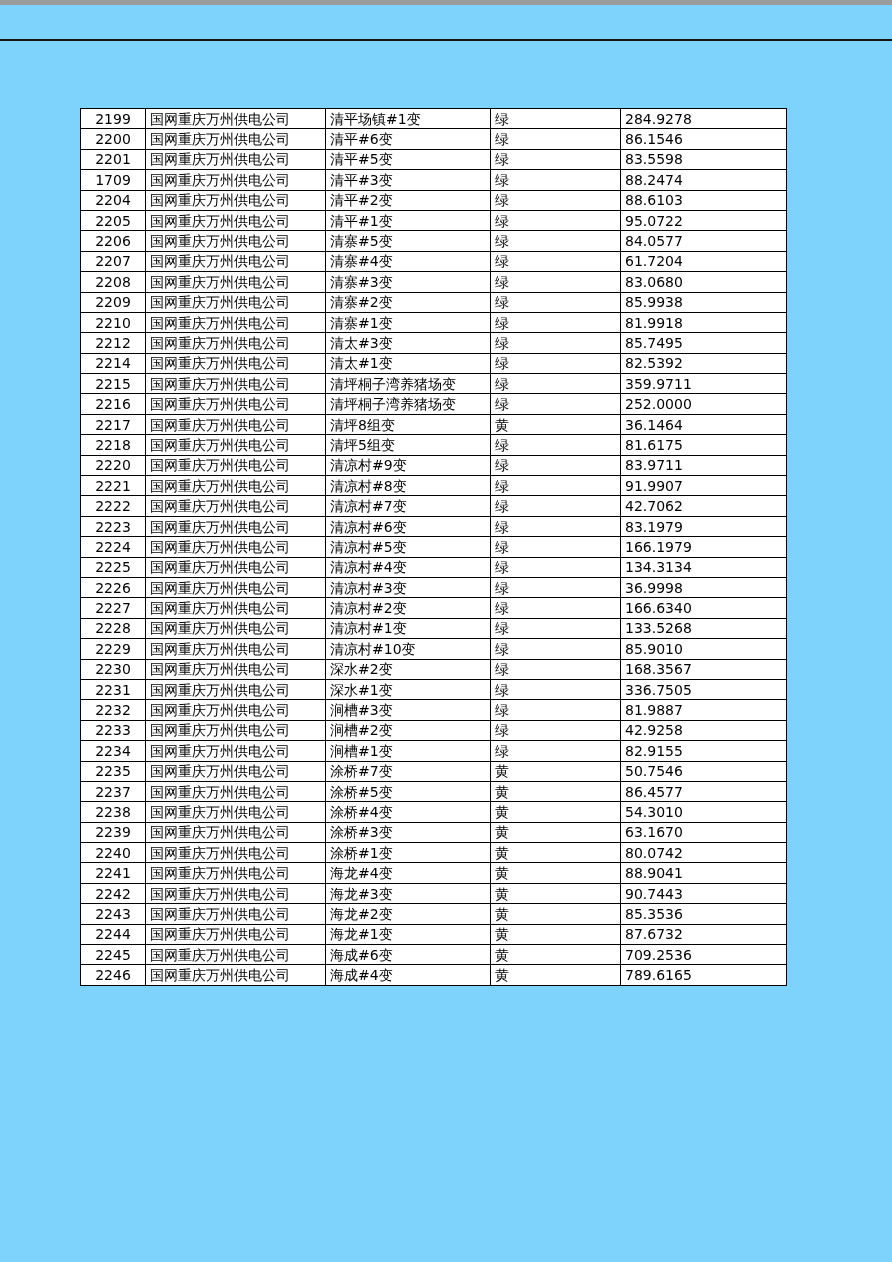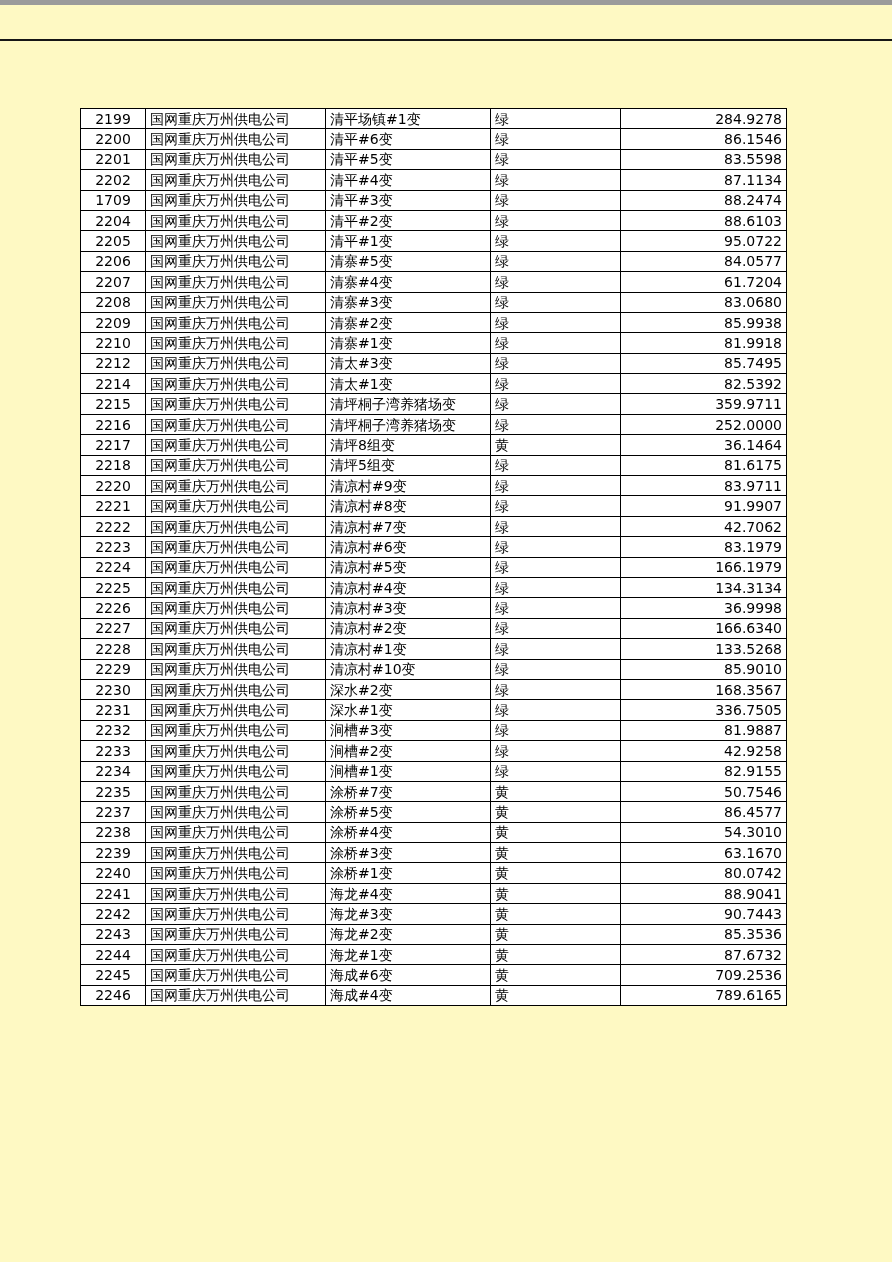--- a/index.html
+++ b/index.html
@@ -5,21 +5,21 @@
   * { box-sizing: border-box; }
   html, body {
     margin: 0; padding: 0;
     width: 892px; height: 1262px;
     background: #ffffff;
     font-family: "DejaVu Sans", "Liberation Sans", sans-serif;
   }
   .page {
     position: relative;
     width: 892px; height: 1262px;
-    background: #fef9c3;
+    background: #7dd3fc;
     overflow: hidden;
   }
   .top-strip {
     position: absolute;
     top: 0; left: 0; right: 0;
     height: 5px;
     background: #9b9b9b;
   }
   .header-rule {
     position: absolute;
@@ -45,21 +45,21 @@
     overflow: hidden;
     background: #ffffff;
   }
   col.w-id      { width: 65px;  }
   col.w-company { width: 180px; }
   col.w-name    { width: 165px; }
   col.w-status  { width: 130px; }
   col.w-value   { width: 166px; }
   td.c-id    { text-align: center; }
   td.c-company, td.c-name, td.c-status { text-align: left; }
-  td.c-value { text-align: right; }
+  td.c-value { text-align: left; }
 </style>
 </head>
 <body>
 
 <div class="page">
   <div class="top-strip"></div>
   <div class="header-rule"></div>
 
   <table class="grid">
     <colgroup>
@@ -87,27 +87,20 @@
     </tr>
 
     <tr>
       <td class="c-id">2201</td>
       <td class="c-company">国网重庆万州供电公司</td>
       <td class="c-name">清平#5变</td>
       <td class="c-status">绿</td>
       <td class="c-value">83.5598</td>
     </tr>
 
-    <tr>
-      <td class="c-id">2202</td>
-      <td class="c-company">国网重庆万州供电公司</td>
-      <td class="c-name">清平#4变</td>
-      <td class="c-status">绿</td>
-      <td class="c-value">87.1134</td>
-    </tr>
 
     <tr>
       <td class="c-id">1709</td>
       <td class="c-company">国网重庆万州供电公司</td>
       <td class="c-name">清平#3变</td>
       <td class="c-status">绿</td>
       <td class="c-value">88.2474</td>
     </tr>
 
     <tr>

